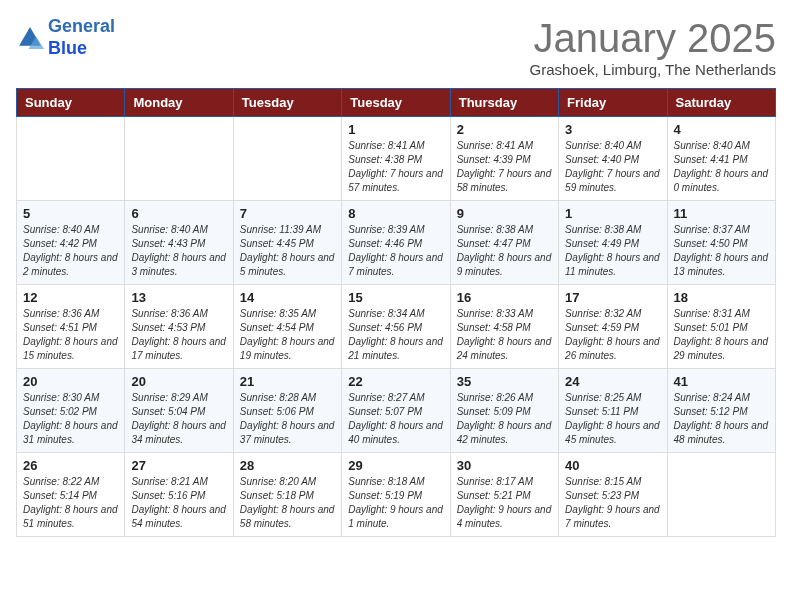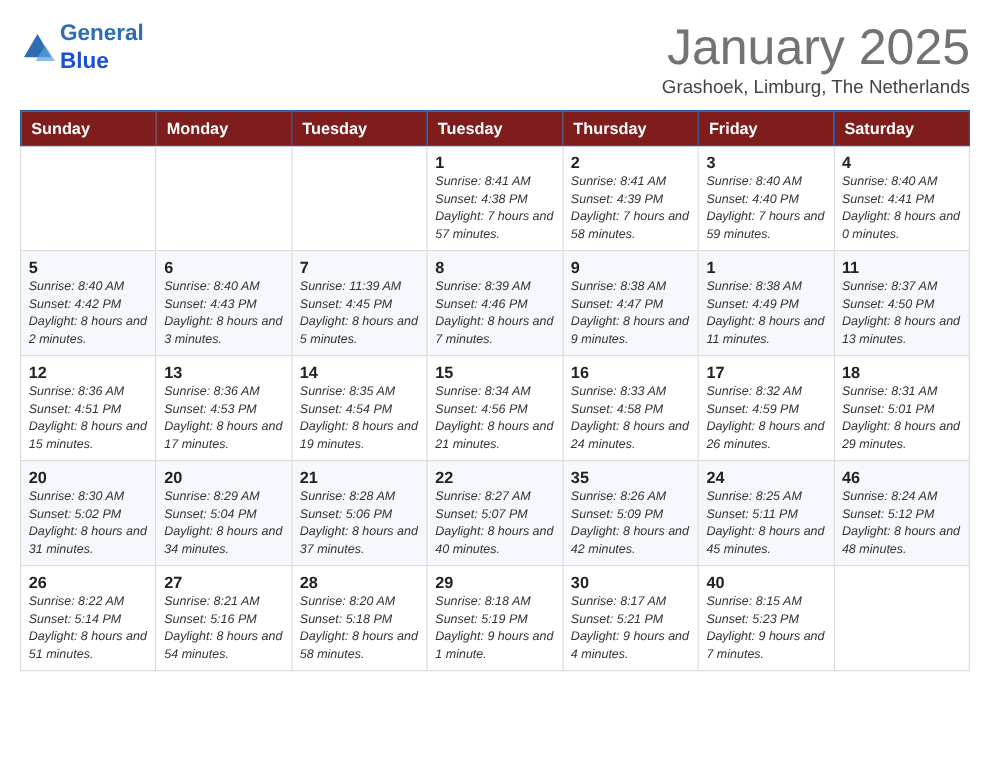--- a/index.html
+++ b/index.html
@@ -269,21 +269,21 @@
 Sunset: 5:09 PM
 Daylight: 8 hours and 42 minutes.</div>
         </td>
         <td>
           <div class="day-number">24</div>
           <div class="day-info">Sunrise: 8:25 AM
 Sunset: 5:11 PM
 Daylight: 8 hours and 45 minutes.</div>
         </td>
         <td>
-          <div class="day-number">46</div>
+          <div class="day-number">41</div>
           <div class="day-info">Sunrise: 8:24 AM
 Sunset: 5:12 PM
 Daylight: 8 hours and 48 minutes.</div>
         </td>
       </tr>
       <tr>
         <td>
           <div class="day-number">26</div>
           <div class="day-info">Sunrise: 8:22 AM
 Sunset: 5:14 PM

